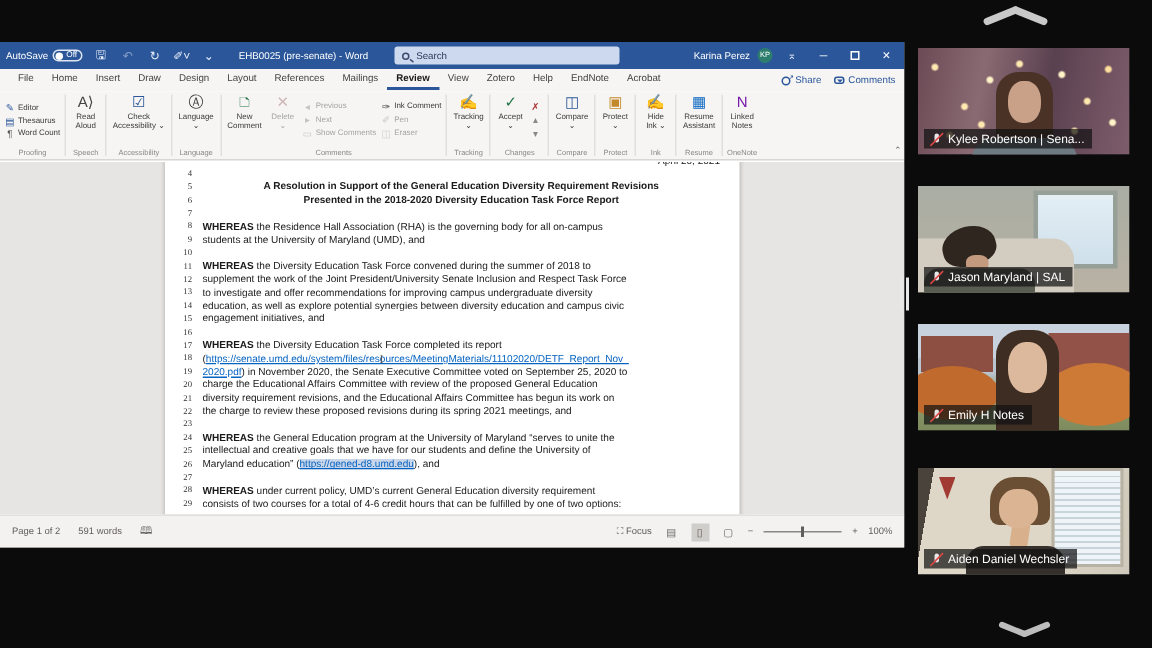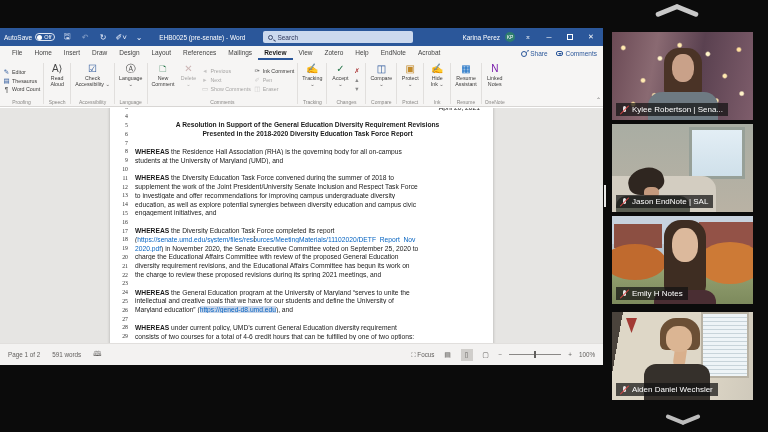--- a/index.html
+++ b/index.html
@@ -77,21 +77,21 @@
   
   #videostrip{position:absolute;left:603px;top:0;width:165px;height:432px;background:#0b0b0b;}
   .chevron{position:absolute;width:44px;height:16px;}
   .chevron::before,.chevron::after{content:"";position:absolute;top:6px;width:25px;height:5px;background:#c9c9c9;border-radius:2.5px;}
   .chevron::before{left:0;transform:rotate(-22deg);}
   .chevron::after{right:0;transform:rotate(22deg);}
   #chev-up{left:52px;top:2px;}
   #chev-down{left:58px;top:412px;transform:scaleY(-1) scale(.8);}
   #chev-down::before,#chev-down::after{background:#bdbdbd;}
 
-  .tile{position:absolute;left:9px;width:141px;height:88px;background:#1a1a1a;overflow:hidden;}
+  .tile{position:absolute;left:9px;width:141px;height:71px;background:#1a1a1a;overflow:hidden;}
   .tile .art{position:absolute;inset:0;}
   .tile .art div{position:absolute;}
   .t0{top:32px;}.t1{top:124px;}.t2{top:216px;}.t3{top:312px;}
 
   
   .t0 .a{inset:0;background:
     radial-gradient(circle 2px at 8% 18%, #ffe9b0 0 1.5px, transparent 3px),
     radial-gradient(circle 2px at 22% 55%, #ffe9b0 0 1.5px, transparent 3px),
     radial-gradient(circle 2px at 15% 82%, #ffdf9e 0 1.5px, transparent 3px),
     radial-gradient(circle 2px at 34% 30%, #fff3c8 0 1.5px, transparent 3px),
@@ -553,21 +553,21 @@
             <div class="d"></div>
             <div class="e"></div>
             <div class="f"></div>
             <div class="g"></div>
             <div class="hair"></div>
             <div class="face"></div>
             <div class="body"></div>
           </div>
           <div class="vlabel">
             <span class="mic"></span>
-            <span>Jason EndNote | SAL</span>
+            <span>Jason Maryland | SAL</span>
           </div>
         </div>
         <div class="tile t2">
           <div class="art">
             <div class="a"></div>
             <div class="b"></div>
             <div class="c"></div>
             <div class="d"></div>
             <div class="e"></div>
             <div class="f"></div>

